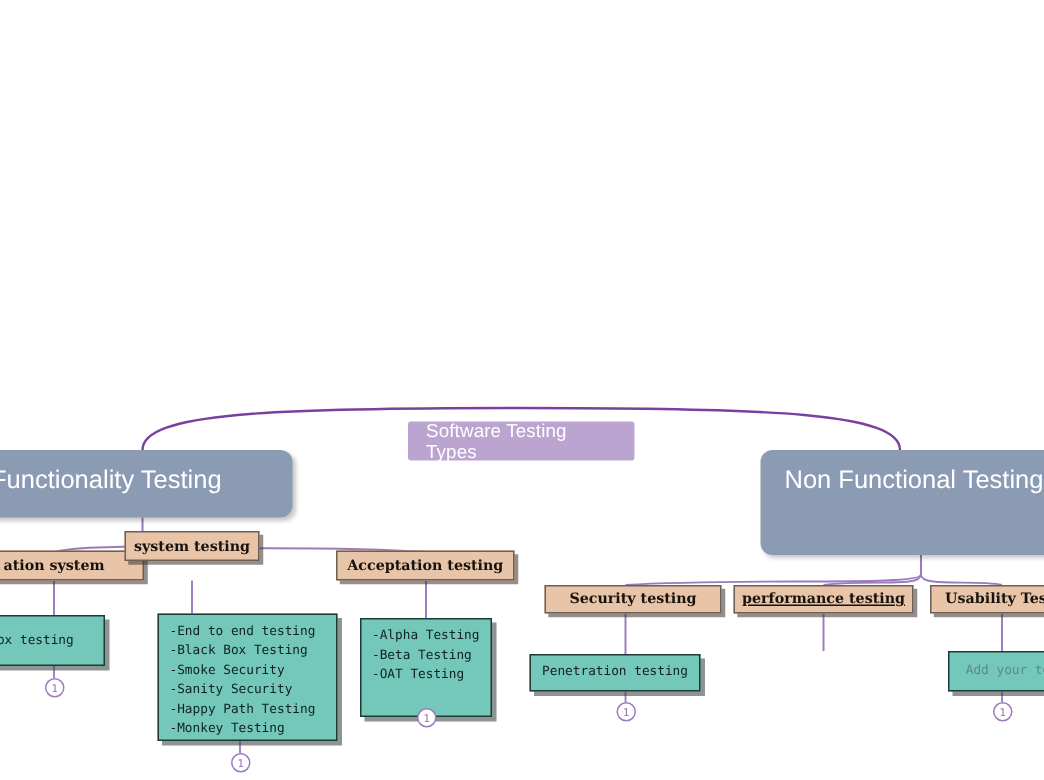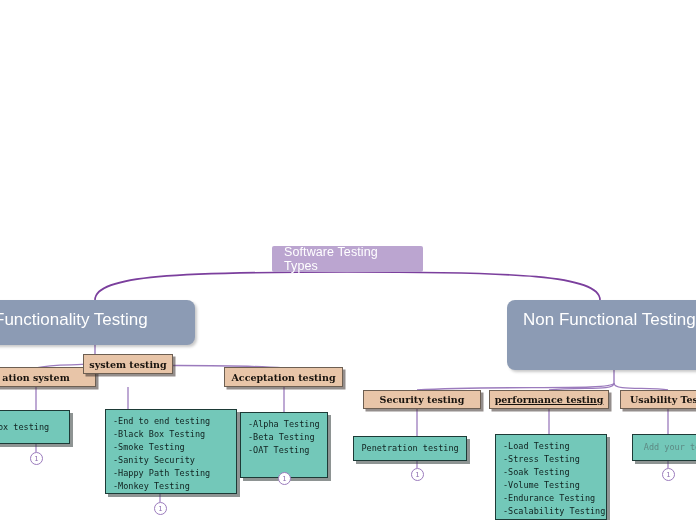--- a/index.html
+++ b/index.html
@@ -31,20 +31,21 @@
     border-radius: 2px;
     color: #ffffff;
     font-size: 12.5px;
     letter-spacing: 0.1px;
     display: flex;
     align-items: center;
     justify-content: flex-end;
     box-sizing: border-box;
     padding: 0 12px;
     z-index: 5;
+    margin-top: 35px;
   }
 
   
   .branch-node {
     position: absolute;
     background: #8c9bb4;
     border-radius: 8px;
     color: #ffffff;
     font-size: 17px;
     box-sizing: border-box;
@@ -186,47 +187,39 @@
   </div>
 
   <div class="cat-node" style="left:620px; top:390px; width:88px; height:19px;">
     <span>Usability Tes</span>
   </div>
 
   <div class="leaf-node centered" style="left:-28px; top:410px; width:98px; height:34px;">
     <span>box testing</span>
   </div>
 
-  <div class="leaf-node" style="left:105px; top:409px; width:132px; height:85px;">
+  <div class="leaf-node" style="left:105px; top:409px; width:120px; height:85px;">
     <span class="leaf-line">-End to end testing</span>
     <span class="leaf-line">-Black Box Testing</span>
-    <span class="leaf-line">-Smoke Testing</span>
+    <span class="leaf-line">-Smoke Security</span>
     <span class="leaf-line">-Sanity Security</span>
     <span class="leaf-line">-Happy Path Testing</span>
     <span class="leaf-line">-Monkey Testing</span>
   </div>
 
   <div class="leaf-node" style="left:240px; top:412px; width:88px; height:66px;">
     <span class="leaf-line">-Alpha Testing</span>
     <span class="leaf-line">-Beta Testing</span>
     <span class="leaf-line">-OAT Testing</span>
   </div>
 
   <div class="leaf-node centered" style="left:353px; top:436px; width:114px; height:25px;">
     <span>Penetration testing</span>
   </div>
 
-  <div class="leaf-node" style="left:495px; top:434px; width:112px; height:86px;">
-    <span class="leaf-line">-Load Testing</span>
-    <span class="leaf-line">-Stress Testing</span>
-    <span class="leaf-line">-Soak Testing</span>
-    <span class="leaf-line">-Volume Testing</span>
-    <span class="leaf-line">-Endurance Testing</span>
-    <span class="leaf-line">-Scalability Testing</span>
-  </div>
 
   <div class="leaf-node centered" style="left:632px; top:434px; width:80px; height:27px;">
     <span class="ph">Add your te</span>
   </div>
 
   <div class="badge" style="left:30px; top:452px;">
     <span>1</span>
   </div>
   <div class="badge" style="left:154px; top:502px;">
     <span>1</span>

